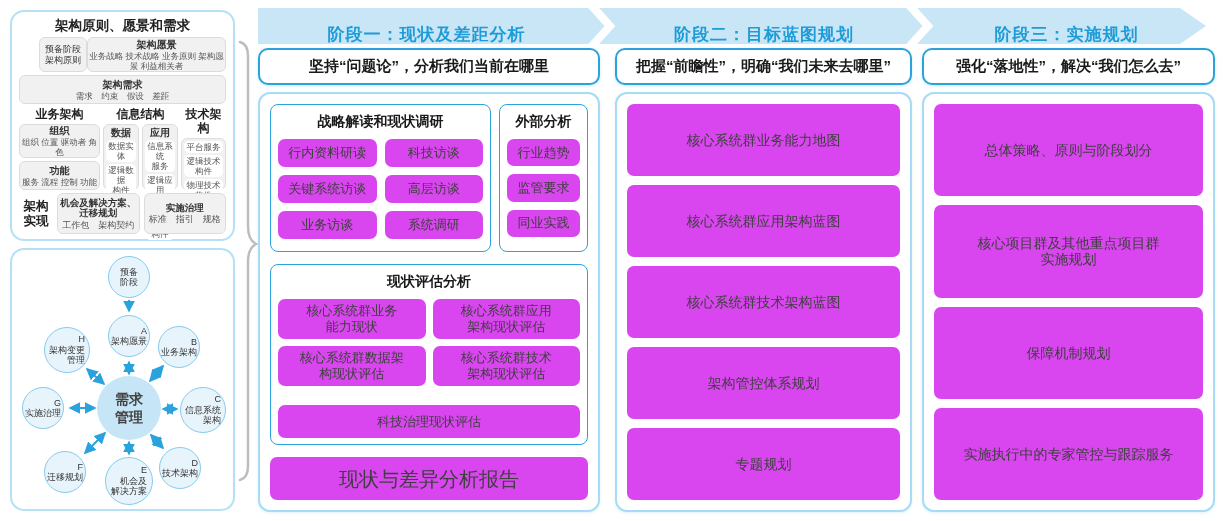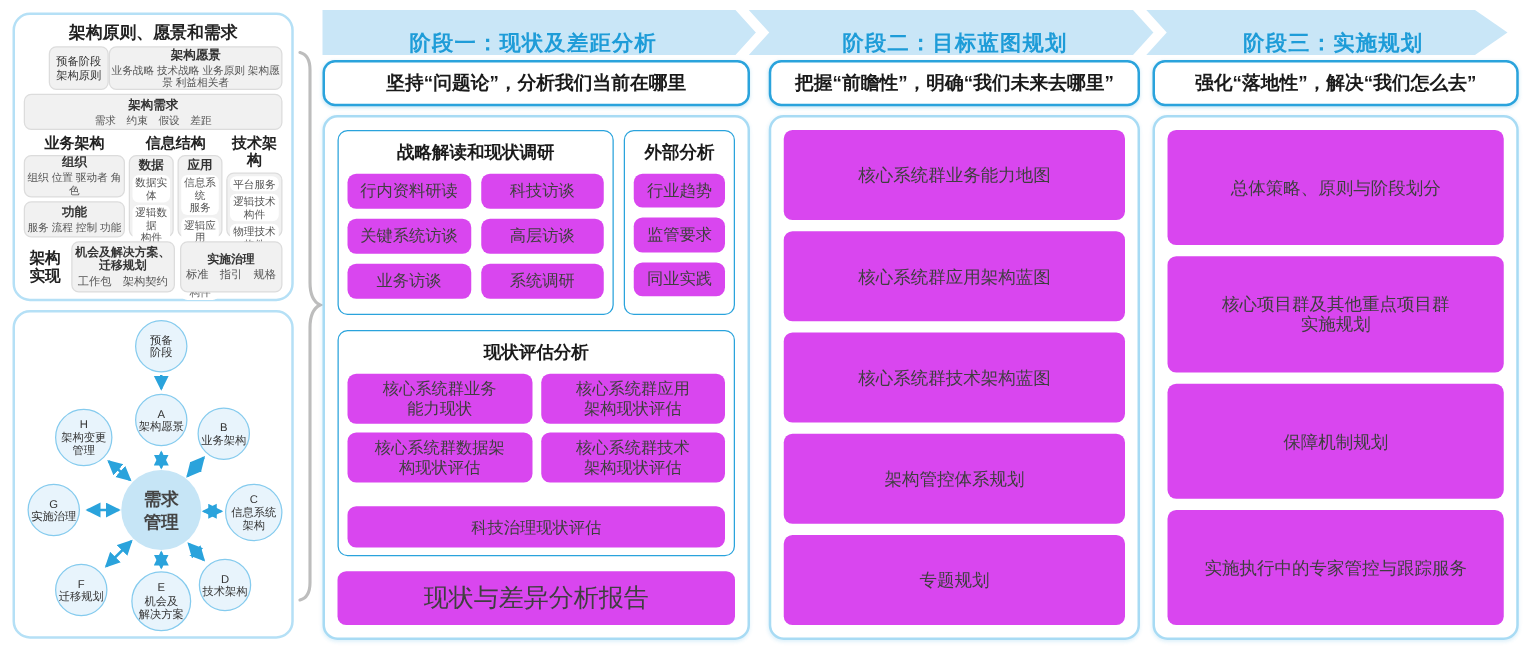--- a/index.html
+++ b/index.html
@@ -31,21 +31,21 @@
          display:flex;align-items:center;justify-content:center;text-align:center;
          width:100%;flex:1;box-sizing:border-box;padding:1px 0;}
   .lt-bottom{display:flex;gap:4px;height:41px;flex:none;align-items:stretch;}
   .impl-label{width:34px;font-size:12.5px;font-weight:bold;color:#222;display:flex;align-items:center;justify-content:center;text-align:center;line-height:15px;flex:none;}
   .ib{flex:1;padding:1px 2px;}
   .ib .gb-t{font-size:9.5px;line-height:10.5px;}
   .ib .gb-s{font-size:9px;}
   
   .adm{left:10px;top:248px;width:225px;height:263px;}
   .circle{position:absolute;border-radius:50%;background:#e8f4fc;border:1px solid #85cbee;
-          display:flex;align-items:center;justify-content:center;text-align:center;
+          display:flex;align-items:center;justify-content:center;text-align:right;
           font-size:9px;line-height:10.5px;color:#333;box-sizing:border-box;white-space:pre-line;}
   .circle.big{background:#c6e5f6;border:none;font-size:14px;font-weight:bold;line-height:18px;color:#444;}
   
   .band-title{position:absolute;top:16px;height:36px;display:flex;align-items:center;justify-content:center;
               font-size:17px;font-weight:bold;color:#1e9cd8;letter-spacing:1px;}
   .subtitle{position:absolute;top:48px;height:37px;background:#fff;border:2px solid #2aa3dc;border-radius:10px;
             box-sizing:border-box;display:flex;align-items:center;justify-content:center;
             font-size:15px;font-weight:bold;color:#1a1a1a;box-shadow:0 1px 3px rgba(42,163,220,.25);}
   .col{position:absolute;top:92px;height:420px;background:#fff;border:2px solid #a8dbf4;border-radius:12px;
        box-sizing:border-box;padding:10px;display:flex;flex-direction:column;box-shadow:0 1px 3px rgba(42,163,220,.15);}

